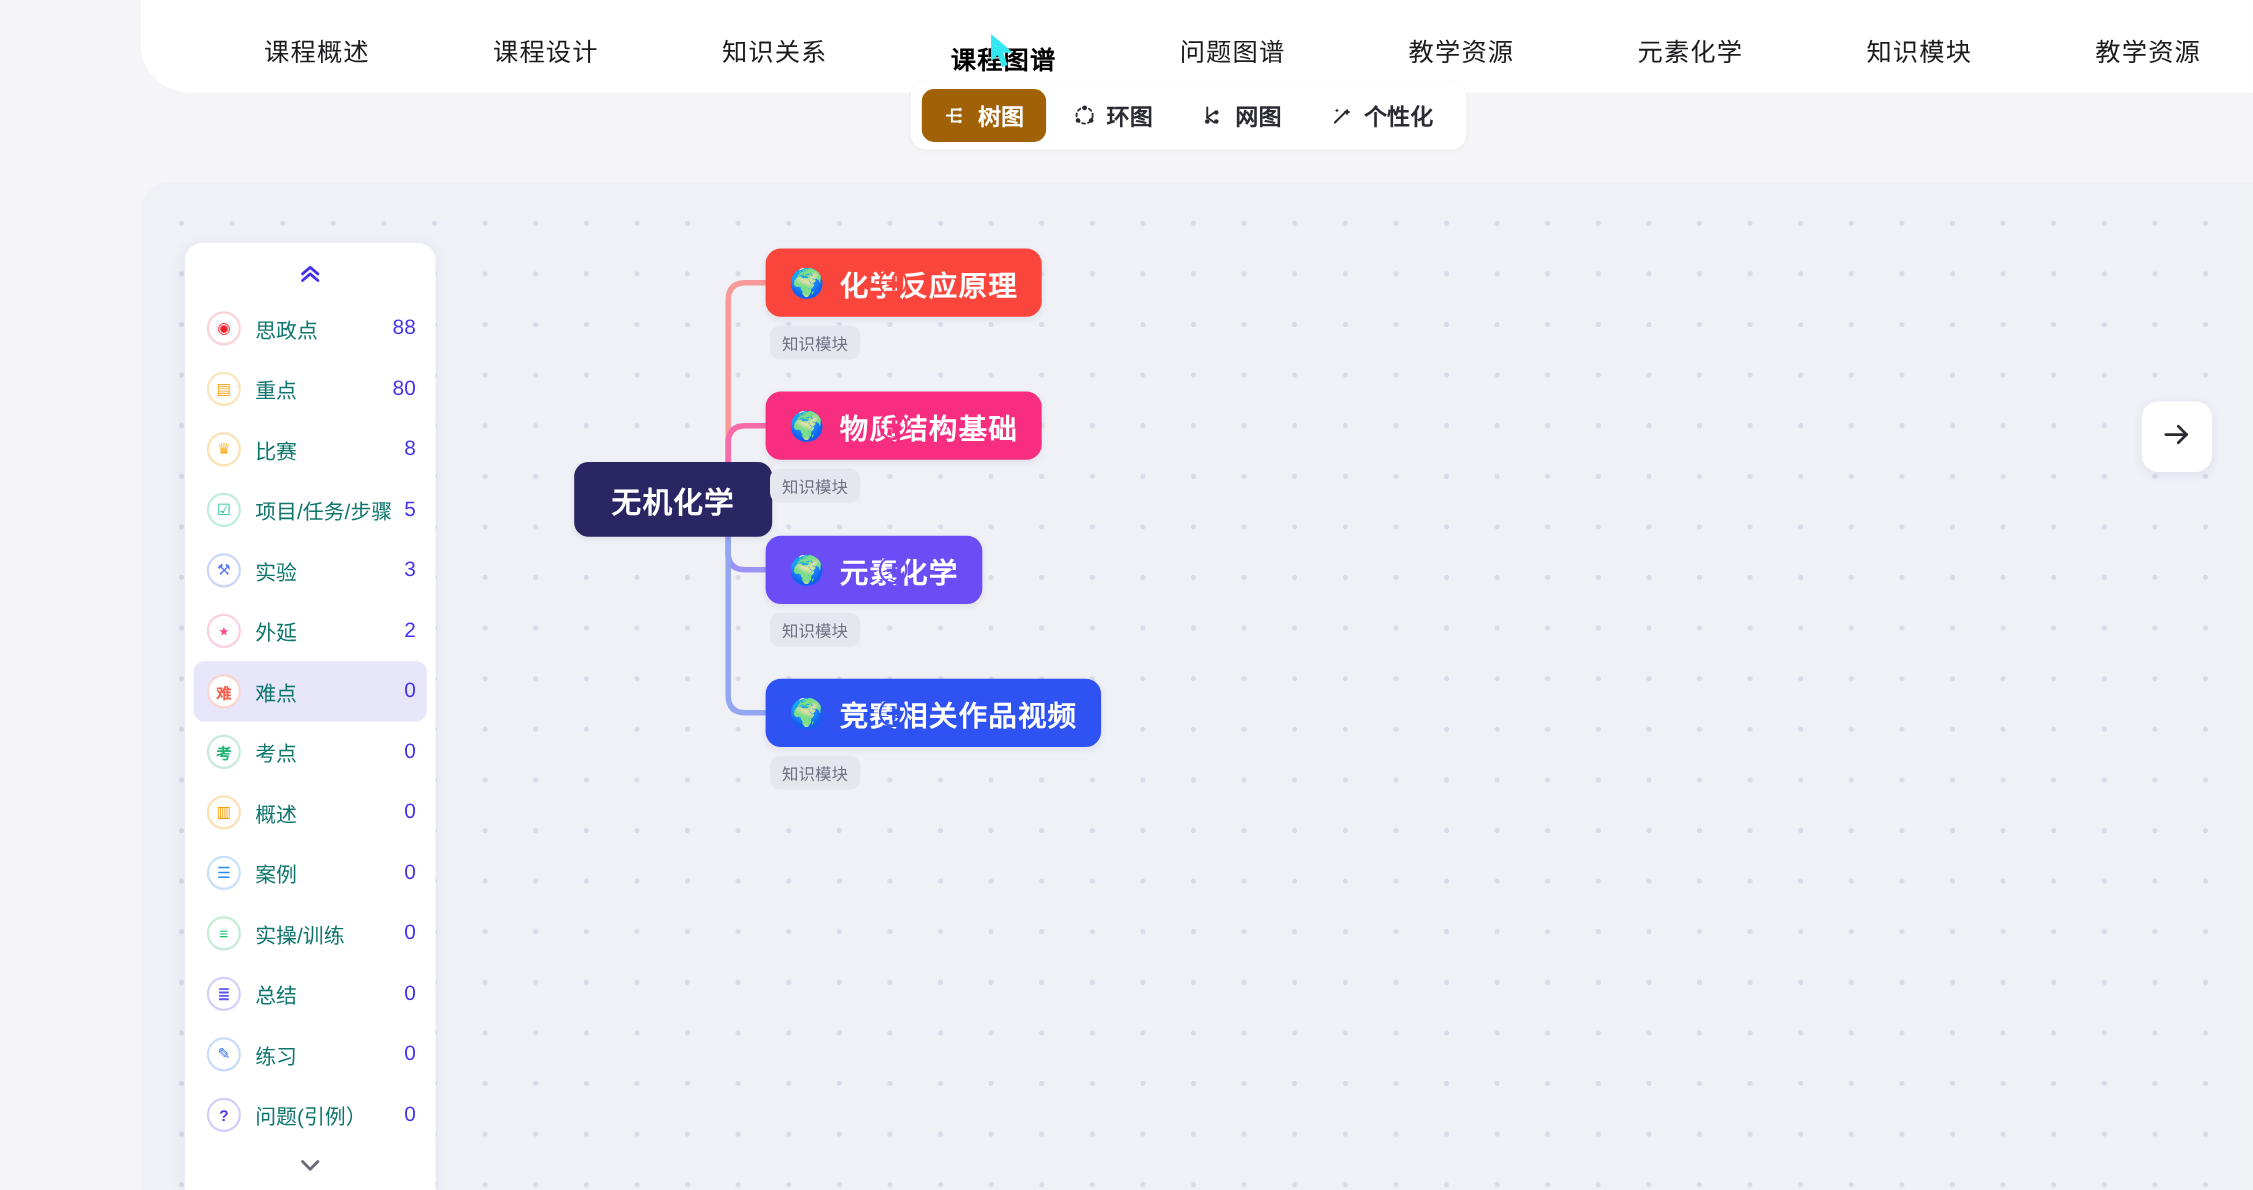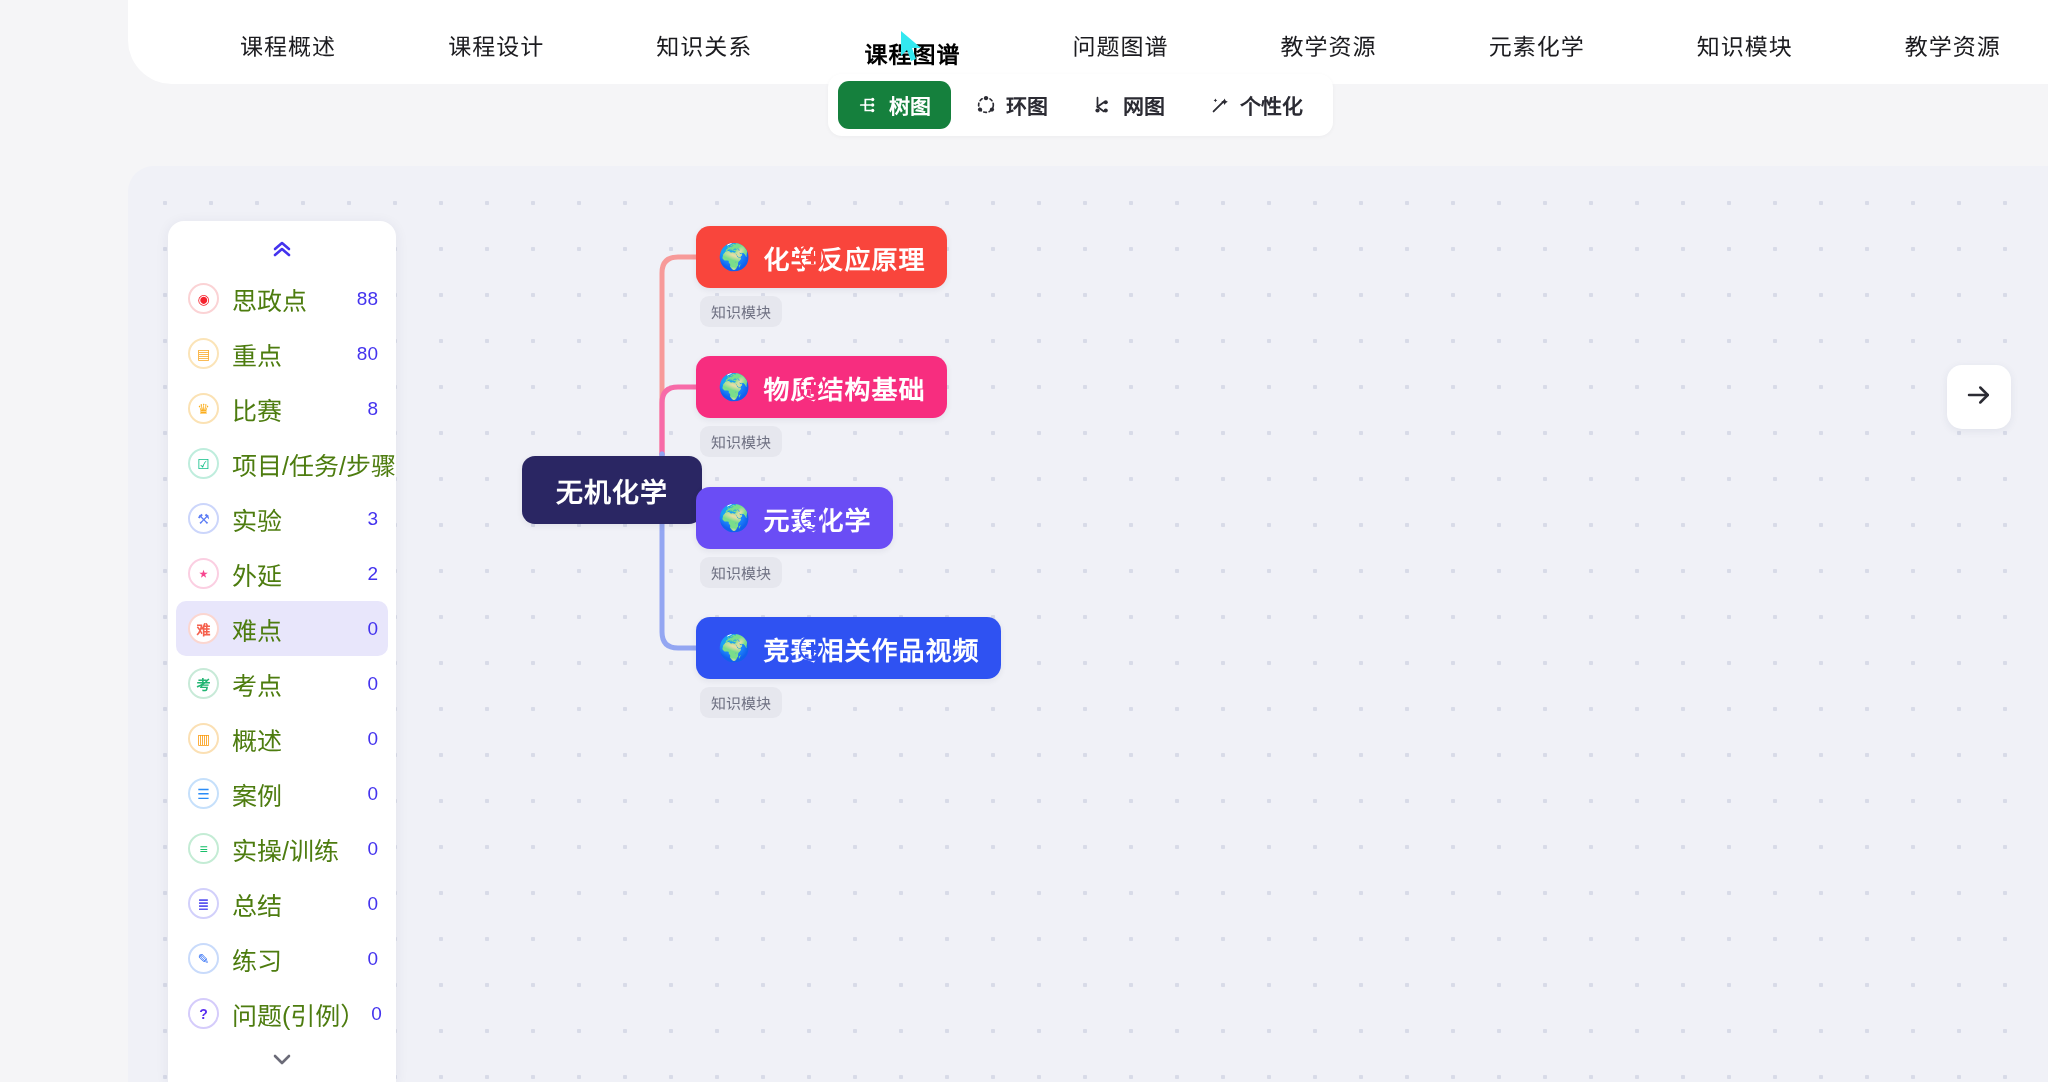--- a/index.html
+++ b/index.html
@@ -53,21 +53,21 @@
     display: flex; align-items: center; gap: 4px;
     box-shadow: 0 1px 4px rgba(0,0,0,0.04);
     z-index: 30;
   }
   .viewtab {
     display: flex; align-items: center; gap: 9px;
     font-size: 21px; font-weight: 700; color: #2b2b33;
     padding: 9px 20px; border-radius: 11px;
     cursor: pointer; white-space: nowrap;
   }
-  .viewtab.active { background: #15803d; color: #ffffff; }
+  .viewtab.active { background: #a16207; color: #ffffff; }
   .viewtab svg { display: block; }
 
   
   .canvas {
     position: absolute; left: 128px; top: 166px;
     width: 1920px; height: 916px;
     background: #f0f1f7;
     border-radius: 26px 0 0 0;
     background-image: radial-gradient(#d8dbe8 2.1px, transparent 2.2px);
     background-size: 46px 46px;
@@ -98,21 +98,21 @@
     border-radius: 10px; cursor: pointer;
   }
   .side-item.active { background: #e8e6fb; }
   .si-icon {
     width: 31px; height: 31px; border-radius: 50%;
     display: flex; align-items: center; justify-content: center;
     flex: 0 0 31px;
     font-size: 14px; font-weight: 700;
   }
   .si-label {
-    margin-left: 13px; font-size: 25px; color: #4d7c0f;
+    margin-left: 13px; font-size: 19px; color: #0f766e;
     white-space: nowrap; flex: 1 1 auto;
   }
   .si-count {
     font-size: 19px; font-weight: 400; color: #4433ee;
     margin-left: 6px;
   }
   .chev-bottom {
     position: absolute; left: 0; bottom: 4px; width: 100%;
     display: flex; align-items: center; justify-content: center;
     height: 34px; cursor: pointer;
@@ -267,21 +267,21 @@
       <path d="M534,288 L534,107 Q534,91 550,91 L568,91" fill="none" stroke="#f79a99" stroke-width="5" stroke-linecap="round"></path>
 
       <path d="M534,288 L534,237 Q534,221 550,221 L568,221" fill="none" stroke="#f76ba8" stroke-width="5" stroke-linecap="round"></path>
 
       <path d="M534,288 L534,337 Q534,352 550,352 L568,352" fill="none" stroke="#9b93f2" stroke-width="5" stroke-linecap="round"></path>
 
       <path d="M534,288 L534,466 Q534,482 550,482 L568,482" fill="none" stroke="#93a6f2" stroke-width="5" stroke-linecap="round"></path>
     </svg>
 
     <div class="tree" id="tree-nodes">
-        <div class="node root" style="left:394px;top:254px;background:#2a2663;margin-top:36px;">
+        <div class="node root" style="left:394px;top:254px;background:#2a2663;">
           <span>无机化学</span>
         </div>
         <div class="node" style="left:568px;top:60px;background:#f9453c;">
           <span class="globe">🌍</span>
           <span>化学反应原理</span>
         </div>
         <span class="plus" style="top: 78px; color: rgb(249, 69, 60); left: 671px;"></span>
         <span class="tag" style="left:572px;top:130px;">知识模块</span>
         <div class="node" style="left:568px;top:190px;background:#f72d7f;">
           <span class="globe">🌍</span>

